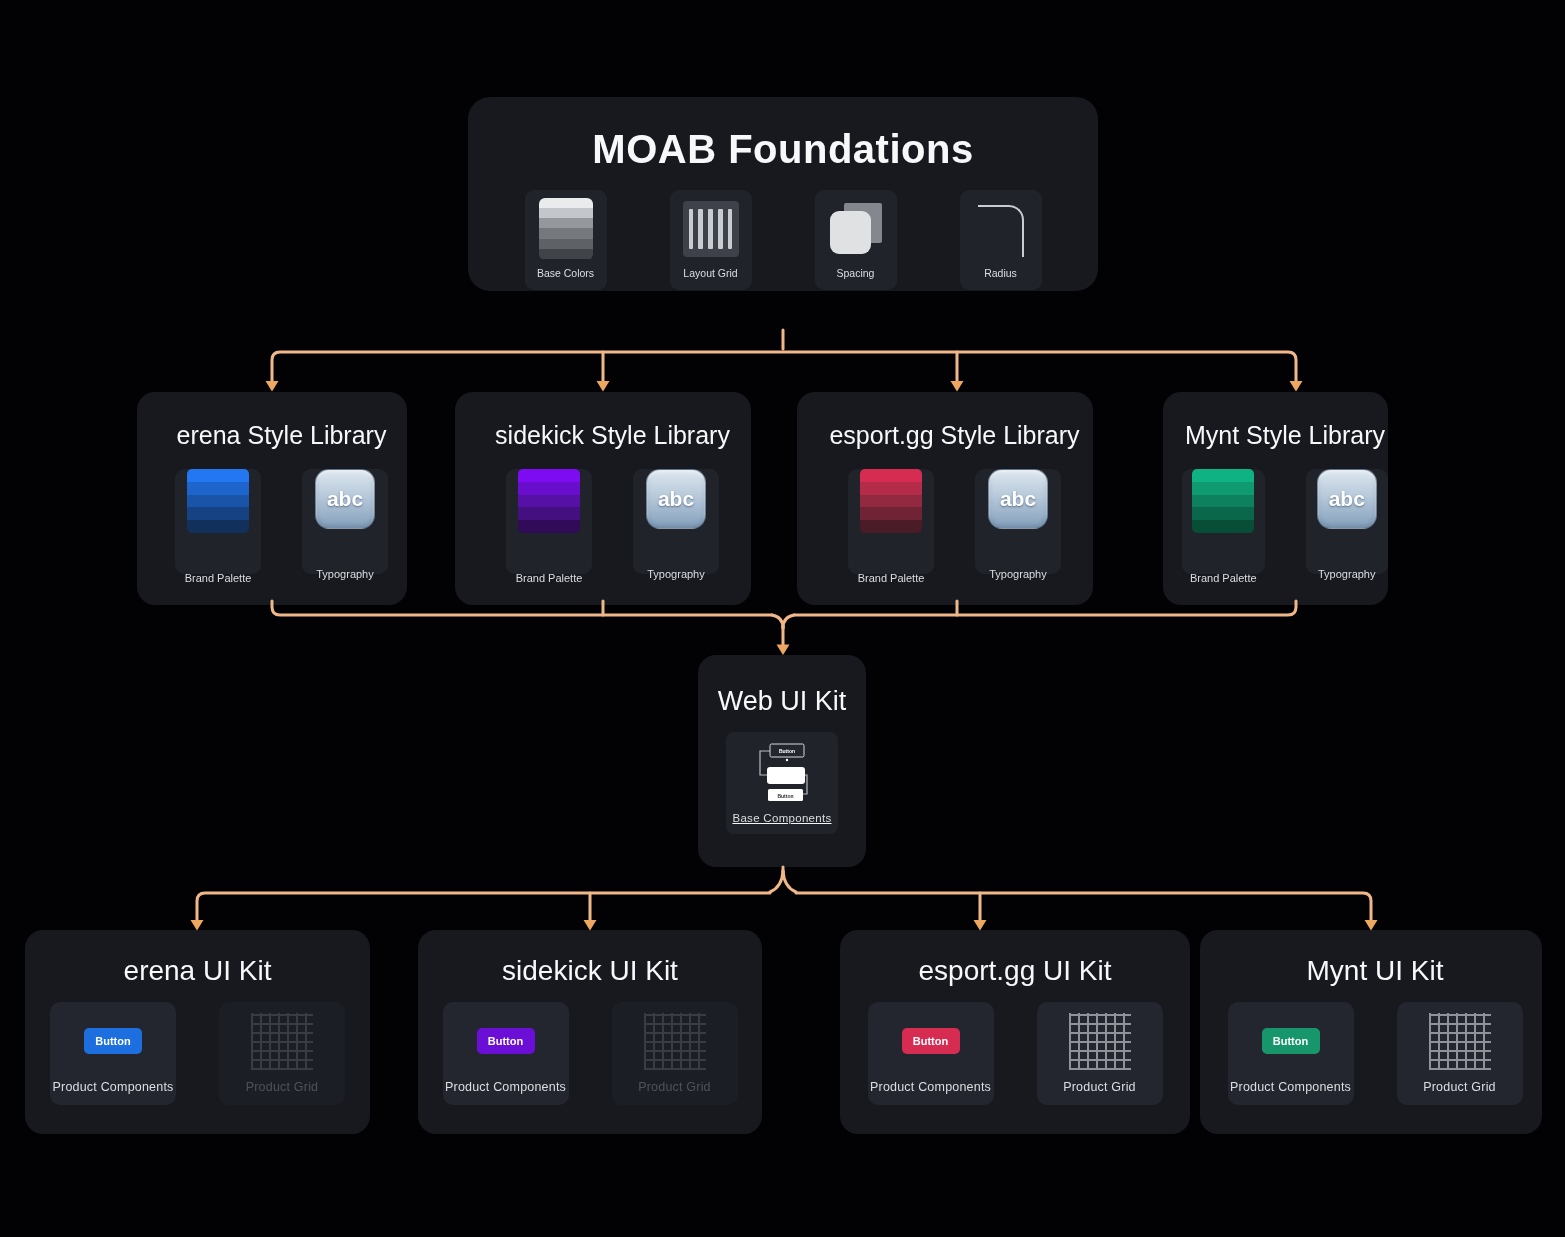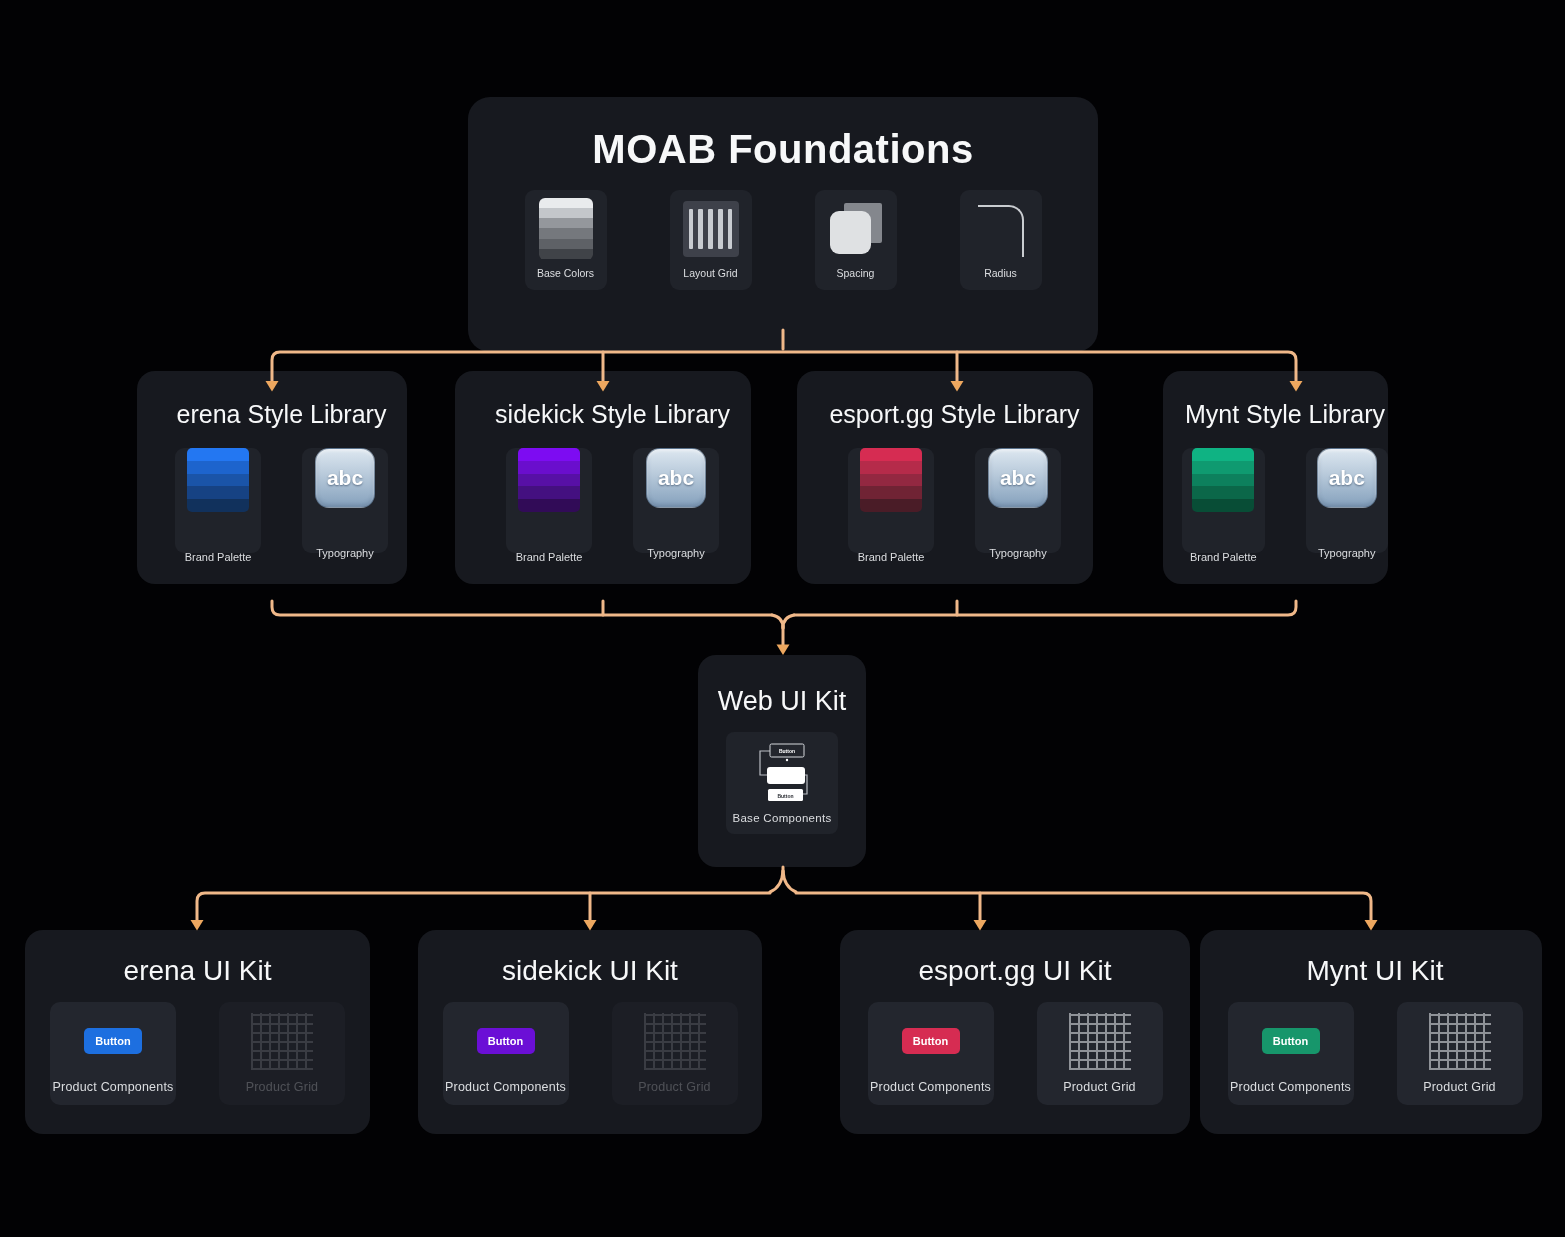--- a/index.html
+++ b/index.html
@@ -2,42 +2,42 @@
 <html><head>
 <meta charset="utf-8">
 <style>
   html,body{margin:0;padding:0;background:#000;}
   .canvas{
     position:relative;width:1565px;height:1237px;background:#020204;overflow:hidden;
     font-family:"Liberation Sans",sans-serif;color:#f5f6f7;
   }
   
   .card{position:absolute;background:#17191f;border-radius:18px;box-sizing:border-box;}
-  .card-moab{top:97px;height:255px;border-radius:22px;}
-  .card-lib{top:371px;height:213px;padding-left:19px;}
+  .card-moab{top:97px;height:194px;border-radius:22px;}
+  .card-lib{top:392px;height:213px;padding-left:19px;}
   .card-web{top:655px;height:212px;}
   .card-kit{top:930px;height:204px;}
   h1,h2{margin:0;text-align:center;font-weight:500;color:#f7f8f9;}
   .moab-title{margin-top:30px;font-size:40px;font-weight:700;letter-spacing:.5px;}
   .lib-title{margin-top:29px;font-size:25px;}
   .web-title{margin-top:31px;font-size:27px;}
   .kit-title{margin-top:25px;font-size:28px;}
   
   .tiles{display:flex;justify-content:center;align-items:flex-start;}
   .tile{background:#20232a;border-radius:9px;display:flex;flex-direction:column;align-items:center;box-sizing:border-box;}
   .icon-area{flex:1;display:flex;align-items:center;justify-content:center;width:100%;}
   .tile-label{text-align:center;color:#dcdee1;white-space:nowrap;}
   .moab-tiles{margin-top:18px;gap:63px;}
   .f-tile{width:82px;height:100px;padding-bottom:11px;}
   .f-tile .tile-label{font-size:10.5px;font-weight:500;}
   .lib-tiles{margin-top:19px;gap:41px;}
   .lib-tile{width:86px;height:105px;padding-bottom:11px;gap:39px;}
   .lib-tile .tile-label{font-size:11px;font-weight:500;}
   .web-tiles{margin-top:15px;}
-  .web-tile{width:112px;height:102px;padding-bottom:10px;border-radius:8px;}
+  .web-tile{width:112px;height:102px;padding-bottom:10px;border-radius:8px;text-decoration:underline;}
   .web-tile .tile-label{font-size:11.5px;letter-spacing:.3px;}
   .kit-tiles{margin-top:15px;gap:43px;}
   .kit-tile{width:126px;height:103px;padding-bottom:11px;border-radius:10px;background:#23262e;}
   .kit-tile .tile-label{font-size:12.5px;font-weight:500;letter-spacing:.2px;}
   .kit-tile.dim{background:#1c1e25;}
   .kit-tile.dim .icon-area,.kit-tile.dim .tile-label{opacity:.26;}
   
   .ic-basecolors{width:54px;height:62px;border-radius:6px;overflow:hidden;display:flex;flex-direction:column;}
   .ic-basecolors div{flex:1;}
   .ic-layoutgrid{width:56px;height:56px;background:#3e414a;border-radius:4px;display:flex;gap:5px;justify-content:center;align-items:center;padding:8px 6px;box-sizing:border-box;}

